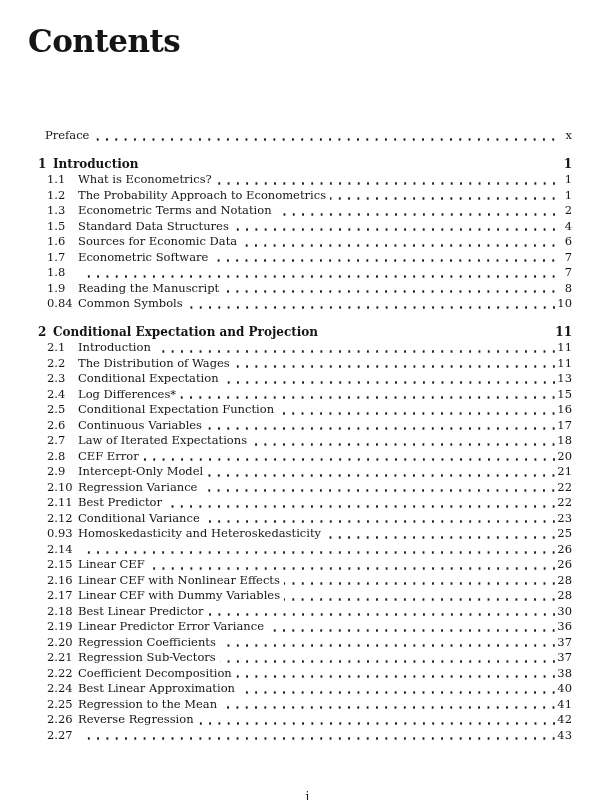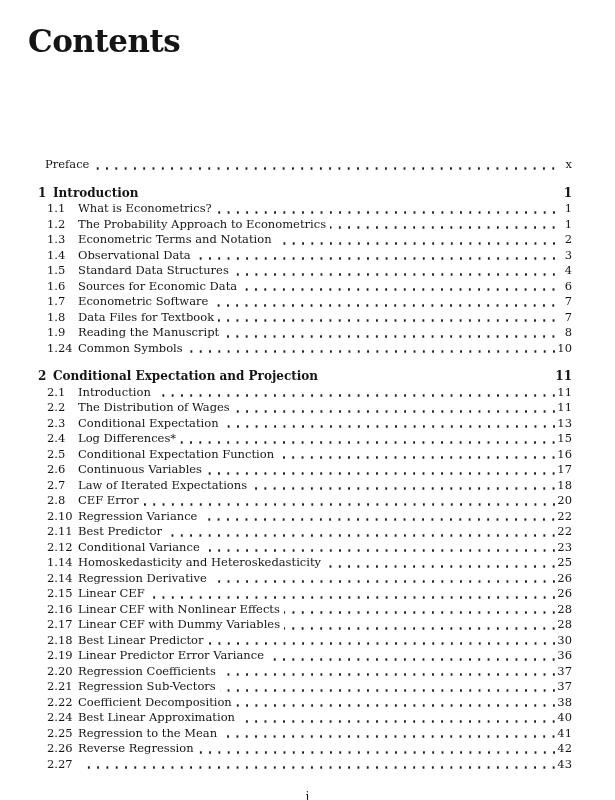--- a/index.html
+++ b/index.html
@@ -29,21 +29,21 @@
   }
 
   .row {
     display: flex;
     align-items: baseline;
     font-size: 11.5px;
     line-height: 15.5px;
     white-space: nowrap;
   }
 
-  .preface-row { margin-left: 7px; margin-top: 29px; }
+  .preface-row { margin-left: 7px; }
 
   .chapter-head {
     font-weight: bold;
     font-size: 12px;
     margin-top: 13px;
   }
   .chapter-head .num { flex: none; width: 15px; }
 
   .sec-row { margin-left: 9px; }
   .sec-row .num { flex: none; width: 31px; }
@@ -112,57 +112,50 @@
     <span class="leader"></span>
     <span class="page">1</span>
   </div>
       <div class="row sec-row">
     <span class="num">1.3</span>
     <span class="t">Econometric Terms and Notation</span>
     <span class="leader"></span>
     <span class="page">2</span>
   </div>
       <div class="row sec-row">
-    <span class="num">1.4</span>
-    <span class="t">Observational Data</span>
-    <span class="leader"></span>
-    <span class="page">3</span>
-  </div>
-      <div class="row sec-row">
     <span class="num">1.5</span>
     <span class="t">Standard Data Structures</span>
     <span class="leader"></span>
     <span class="page">4</span>
   </div>
       <div class="row sec-row">
     <span class="num">1.6</span>
     <span class="t">Sources for Economic Data</span>
     <span class="leader"></span>
     <span class="page">6</span>
   </div>
       <div class="row sec-row">
     <span class="num">1.7</span>
     <span class="t">Econometric Software</span>
     <span class="leader"></span>
     <span class="page">7</span>
   </div>
       <div class="row sec-row">
     <span class="num">1.8</span>
-    <span class="t">Data Files for Textbook</span>
     <span class="leader"></span>
     <span class="page">7</span>
   </div>
       <div class="row sec-row">
     <span class="num">1.9</span>
     <span class="t">Reading the Manuscript</span>
     <span class="leader"></span>
     <span class="page">8</span>
   </div>
       <div class="row sec-row">
-    <span class="num">1.24</span>
+    <span class="num">0.84</span>
     <span class="t">Common Symbols</span>
     <span class="leader"></span>
     <span class="page">10</span>
   </div>
       <div class="row chapter-head">
     <span class="num">2</span>
     <span class="t">Conditional Expectation and Projection</span>
     <span class="spacer"></span>
     <span class="page">11</span>
   </div>
@@ -208,46 +201,51 @@
     <span class="leader"></span>
     <span class="page">18</span>
   </div>
       <div class="row sec-row">
     <span class="num">2.8</span>
     <span class="t">CEF Error</span>
     <span class="leader"></span>
     <span class="page">20</span>
   </div>
       <div class="row sec-row">
+    <span class="num">2.9</span>
+    <span class="t">Intercept-Only Model</span>
+    <span class="leader"></span>
+    <span class="page">21</span>
+  </div>
+      <div class="row sec-row">
     <span class="num">2.10</span>
     <span class="t">Regression Variance</span>
     <span class="leader"></span>
     <span class="page">22</span>
   </div>
       <div class="row sec-row">
     <span class="num">2.11</span>
     <span class="t">Best Predictor</span>
     <span class="leader"></span>
     <span class="page">22</span>
   </div>
       <div class="row sec-row">
     <span class="num">2.12</span>
     <span class="t">Conditional Variance</span>
     <span class="leader"></span>
     <span class="page">23</span>
   </div>
       <div class="row sec-row">
-    <span class="num">1.14</span>
+    <span class="num">0.93</span>
     <span class="t">Homoskedasticity and Heteroskedasticity</span>
     <span class="leader"></span>
     <span class="page">25</span>
   </div>
       <div class="row sec-row">
     <span class="num">2.14</span>
-    <span class="t">Regression Derivative</span>
     <span class="leader"></span>
     <span class="page">26</span>
   </div>
       <div class="row sec-row">
     <span class="num">2.15</span>
     <span class="t">Linear CEF</span>
     <span class="leader"></span>
     <span class="page">26</span>
   </div>
       <div class="row sec-row">

